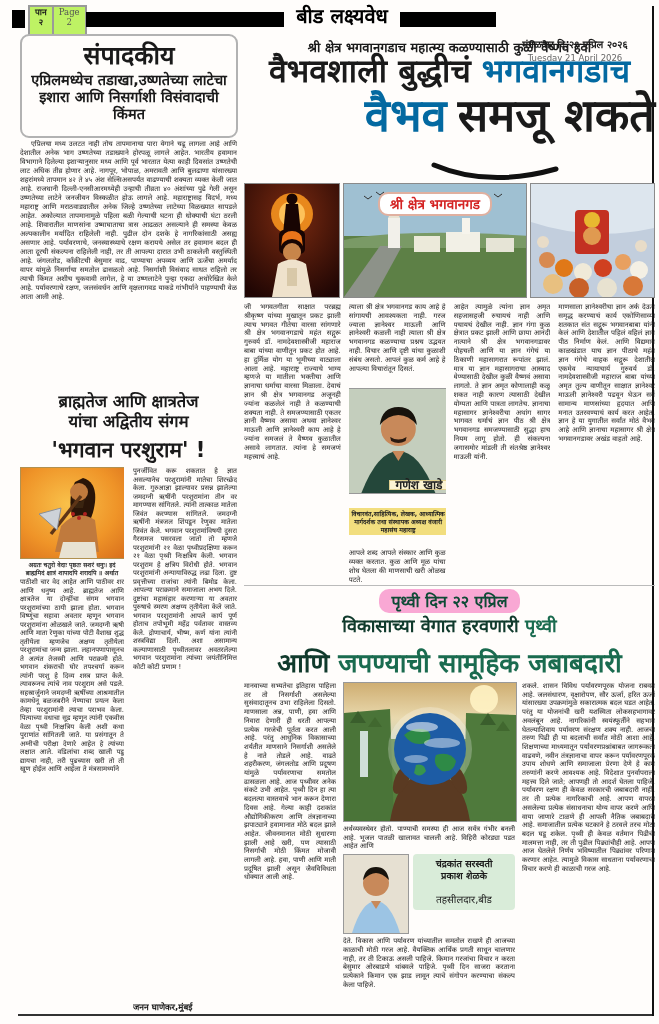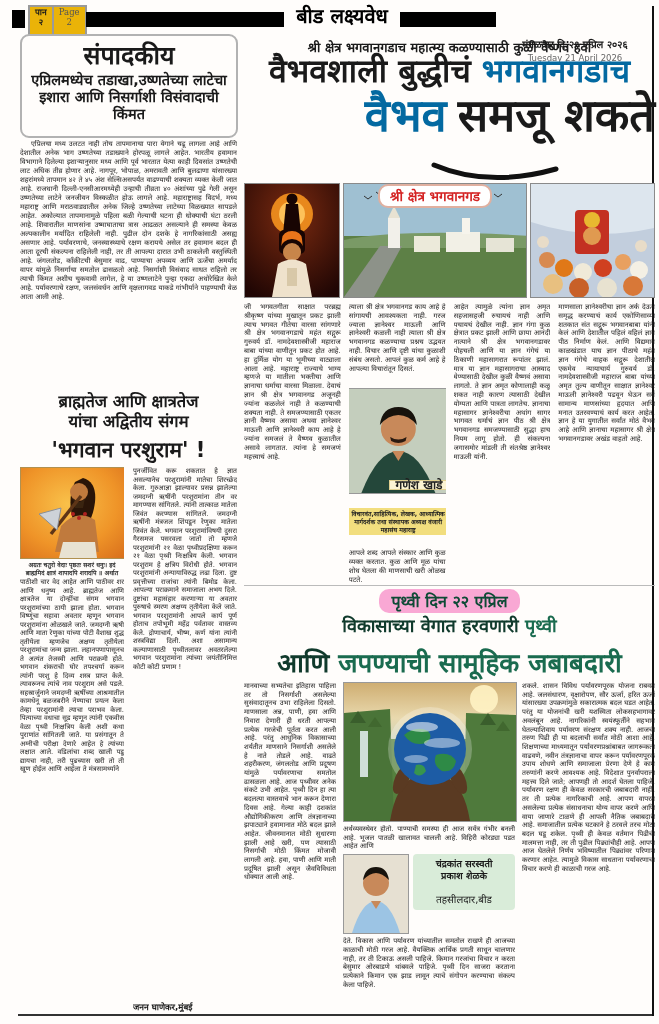--- a/index.html
+++ b/index.html
@@ -1,21 +1,21 @@
 <!DOCTYPE html>
 <html><head>
 <meta charset="utf-8">
 <style>
   html,body{margin:0;padding:0;background:#888;}
   .page{position:relative;width:659px;height:1024px;background:#fffdfb;margin:0 auto;
         font-family:"DejaVu Sans","Liberation Sans",sans-serif;color:#1a1a1a;overflow:hidden;}
   .abs{position:absolute;}
   
   .hdr-square{left:12px;top:10px;width:13px;height:18px;background:#000;}
-  .pagebox{left:28px;top:5px;height:27px;border:2px solid #9a9a9a;display:flex;background:#eab308;}
+  .pagebox{left:28px;top:5px;height:27px;border:2px solid #9a9a9a;display:flex;background:#bef264;}
   .pagebox .cell{padding:1px 5px;text-align:center;font-size:8.5px;line-height:1.15;font-weight:bold;}
   .pagebox .cell:first-child{border-right:2px solid #9a9a9a;}
   .pagebox .cell.en{color:#555;font-weight:normal;font-family:"DejaVu Serif","Liberation Serif",serif;}
   .hdr-bar1{left:86px;top:12px;width:198px;height:15px;background:#000;}
   .hdr-title{left:284px;top:2px;width:116px;text-align:center;font-size:20px;font-weight:bold;color:#000;}
   .hdr-bar2{left:400px;top:12px;width:96px;height:15px;background:#000;}
   .hdr-date{left:502px;top:5px;width:146px;text-align:center;}
   .hdr-date .mr{font-size:10px;font-weight:bold;margin-top:32px;}
   .hdr-date .en{font-size:8.5px;color:#666;margin-top:2px;}
   .right-rule{left:652px;top:6px;width:2px;height:1010px;background:#111;}
@@ -37,21 +37,21 @@
   .pr-sig{font-size:8.5px;font-weight:bold;text-align:left;margin-top:2px;flex:none;}
   
   .mn-kicker{left:244px;top:38px;width:411px;text-align:center;font-size:13px;font-weight:bold;}
   .mn-l1{left:244px;top:55px;width:411px;text-align:center;font-size:32px;font-weight:bold;line-height:1.05;white-space:nowrap;}
   .mn-l2{left:244px;top:92px;width:411px;text-align:right;font-size:45px;font-weight:bold;line-height:1.05;white-space:nowrap;}
   .pink{color:#0369a1;font-family:Liberation Serif, serif;}
   .flourish1{left:430px;top:162px;}
   .imgrow{left:244px;top:183px;width:411px;height:113px;display:flex;gap:3px;}
   .ph{position:relative;height:113px;border:1px solid #8a8a8a;overflow:hidden;flex:none;}
   .ph svg{display:block;}
-  .temple-label{position:absolute;left:50%;top:0;transform:translateX(-50%);background:#fff;border:2px solid #e0b0a0;
+  .temple-label{position:absolute;left:50%;top:8px;transform:translateX(-50%);background:#fff;border:2px solid #e0b0a0;
     border-radius:10px;padding:1px 10px;font-size:13.5px;font-weight:bold;color:#d42424;white-space:nowrap;}
   .mn-body{left:244px;top:303px;width:411px;height:283px;display:flex;gap:8px;overflow:hidden;}
   .mn-col{flex:1;font-size:7px;line-height:8.8px;text-align:justify;overflow:hidden;color:#222;}
   .gk-photo{position:relative;margin:3px -5px 0 -3px;height:104px;border:1px solid #999;background:#cdd6c7;flex:none;}
   .gk-badge{position:absolute;right:1px;bottom:3px;background:#fbf3d3;border:1px solid #e0d090;
     padding:0 5px;font-size:12px;font-weight:bold;color:#222;}
   .gk-cred{margin:2px -5px 2px -3px;background:#f2de7e;font-size:6.2px;line-height:7.6px;font-weight:bold;
     text-align:center;padding:2px 2px;flex:none;}
   .mn-col2{display:flex;flex-direction:column;gap:12px;}
   

